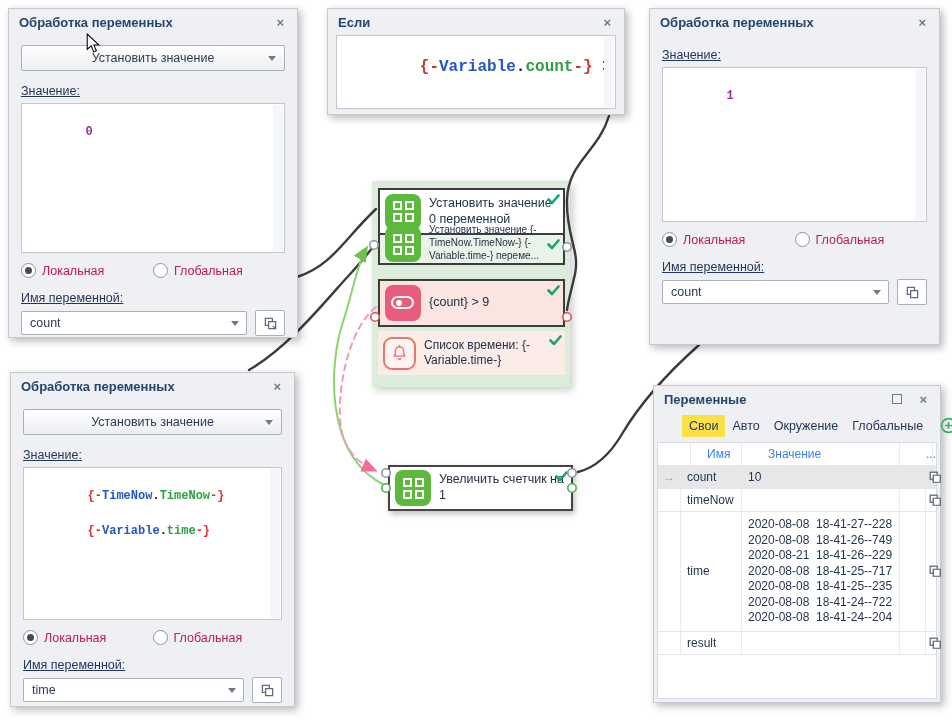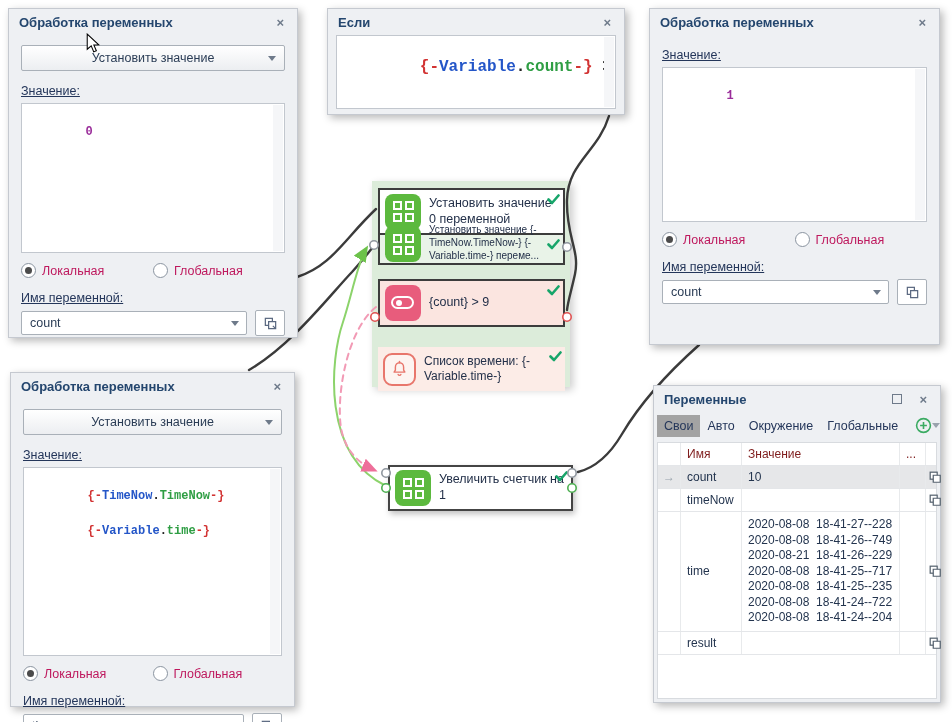--- a/index.html
+++ b/index.html
@@ -67,29 +67,29 @@
   .bottomblock{position:absolute;left:388px;top:465px;width:185px;height:46px;border:2px solid #444;
                background:#fff;box-shadow:2px 3px 6px rgba(0,0,0,.25);display:flex;align-items:center;
                gap:8px;padding:2px 5px;box-sizing:border-box;z-index:4;}
 
   
   #links{position:absolute;left:0;top:0;z-index:5;pointer-events:none;}
 
   
   .vtabs{display:flex;align-items:center;height:27px;padding:0 3px;font-size:12.5px;color:#24365a;}
   .vtab{padding:4px 7px;}
-  .vtab.sel{background:#a3a3a3;}
+  .vtab.sel{background:#fde047;margin-left:25px;}
   .vsep{width:1px;height:17px;background:#c3c7cc;margin:0 5px;}
   .vbody{position:absolute;left:3px;right:3px;top:56px;bottom:3px;background:#fff;border:1px solid #d8dbdf;}
   .vrow{display:grid;grid-template-columns:23px 61px 158px 26px 1fr;align-items:center;
         border-bottom:1px solid #e4e6e9;}
   .vcell{padding:4px 6px;font-size:12px;color:#23344e;border-right:1px solid #e8eaec;
          align-self:stretch;display:flex;align-items:center;}
   .vcell:last-child{border-right:none;justify-content:center;padding:4px 2px;}
-  .vhead .vcell{color:#7f1d1d;}
+  .vhead .vcell{color:#3b82f6;margin-left:20px;}
   .vrow.active{background:#e6e7e9;}
   .vind{color:#98a2ac;font-size:12px;justify-content:center;}
   .vlines{display:block;padding:5px 6px;}
   .vline{white-space:pre;font-size:12px;color:#23344e;line-height:15.5px;display:block;}
 
   
   #cursor{position:absolute;left:86px;top:33px;z-index:99;}
 </style>
 </head>
 <body>
@@ -126,21 +126,21 @@
     </div>
     <div class="wfblock" style="top:98px;height:48px;background:#fbe5e0;">
       <span class="picon"></span>
       <span class="wflabel">{count} &gt; 9</span>
       <span class="wfcheck">
         <svg width="13" height="11" viewBox="0 0 13 11">
             <path d="M1.5 5.5 L5 9 L11.5 1.5" fill="none" stroke="#17a56a" stroke-width="2.6" stroke-linecap="round" stroke-linejoin="round"></path>
           </svg>
       </span>
     </div>
-    <div class="wfblock nb" style="top:166px;height:44px;">
+    <div class="wfblock nb" style="top:150px;height:44px;">
       <span class="bicon">
         <svg width="19" height="19" viewBox="0 0 24 24" fill="none" stroke="#e8766c" stroke-width="1.8" stroke-linejoin="round" stroke-linecap="round">
           <path d="M12 3.5 C8.8 3.5 6.8 5.9 6.8 9.1 V12.7 L5.2 15.3 H18.8 L17.2 12.7 V9.1 C17.2 5.9 15.2 3.5 12 3.5 Z"></path>
           <path d="M10.3 18.2 a1.8 1.8 0 0 0 3.4 0"></path>
           <line x1="12" y1="2" x2="12" y2="3.5"></line>
         </svg>
       </span>
       <span class="wflabel" style="font-size:12px;">Список времени: {-Variable.time-}</span>
       <span class="wfcheck">
         <svg width="13" height="11" viewBox="0 0 13 11">
@@ -287,21 +287,21 @@
     <div class="ptitle">
       <span>Обработка переменных</span>
       <span class="pclose">×</span>
     </div>
     <div class="pbody">
       <div class="ddbtn">
         <span>Установить значение</span>
         <span class="arr"></span>
       </div>
       <div class="flabel">Значение:</div>
-      <div class="valuebox" style="height:189px;">
+      <div class="valuebox" style="height:153px;">
         <span class="tok-r">{-</span><span class="tok-b">TimeNow</span><span class="tok-k">.</span><span class="tok-g">TimeNow</span><span class="tok-r">-}</span><br>
         <span class="tok-r">{-</span><span class="tok-b">Variable</span><span class="tok-k">.</span><span class="tok-g">time</span><span class="tok-r">-}</span>
         <span class="scrollstrip"></span>
       </div>
       <div class="radiorow">
         <span class="radioopt">
           <span class="radio sel"></span>
           <span>Локальная</span>
         </span>
         <span class="radioopt">

